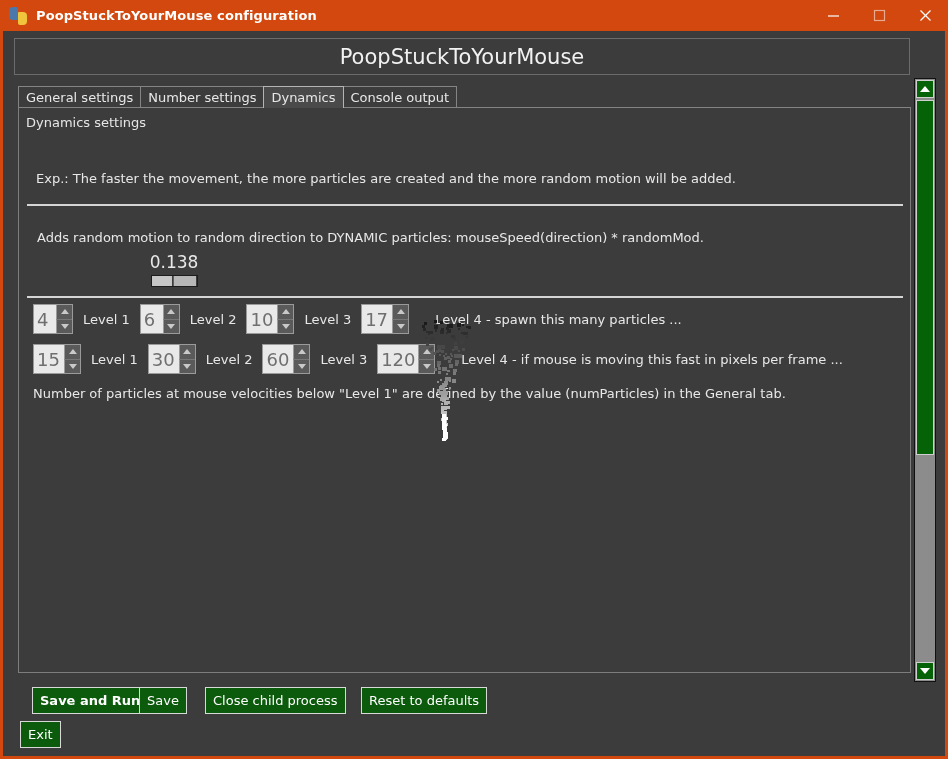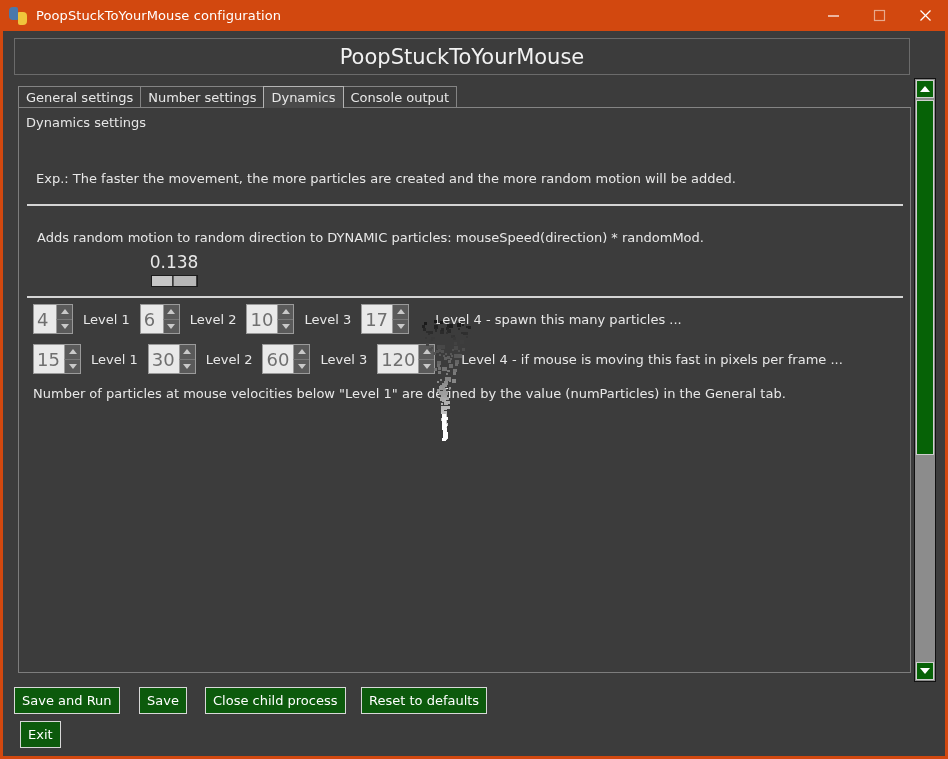--- a/index.html
+++ b/index.html
@@ -25,20 +25,21 @@
     border-bottom: 3px solid #d2480f;
   }
   
   .titlebar {
     position: absolute;
     left: -3px; top: 0;
     width: 948px; height: 31px;
     background: #d2480f;
     display: flex;
     align-items: center;
+    font-weight: bold;
   }
   .title-icon {
     width: 18px; height: 18px;
     margin-left: 9px;
     position: relative;
     flex: none;
   }
   .py-a, .py-b {
     position: absolute;
     width: 9px; height: 13px;
@@ -318,21 +319,21 @@
     font-size: 13px;
     box-sizing: border-box;
     border: 1px solid #d8d8d8;
     display: flex;
     align-items: center;
     justify-content: center;
     height: 27px;
     white-space: nowrap;
     padding: 0 7px;
   }
-  .b-saverun { left: 11px; top: 687px; }
+  .b-saverun { left: 29px; top: 687px; font-weight: bold; }
   .b-save    { left: 136px; top: 687px; }
   .b-close   { left: 202px; top: 687px; }
   .b-reset   { left: 358px; top: 687px; }
   .b-exit    { left: 17px; top: 721px; }
 </style>
 </head>
 <body>
 
 <div class="window">
 

